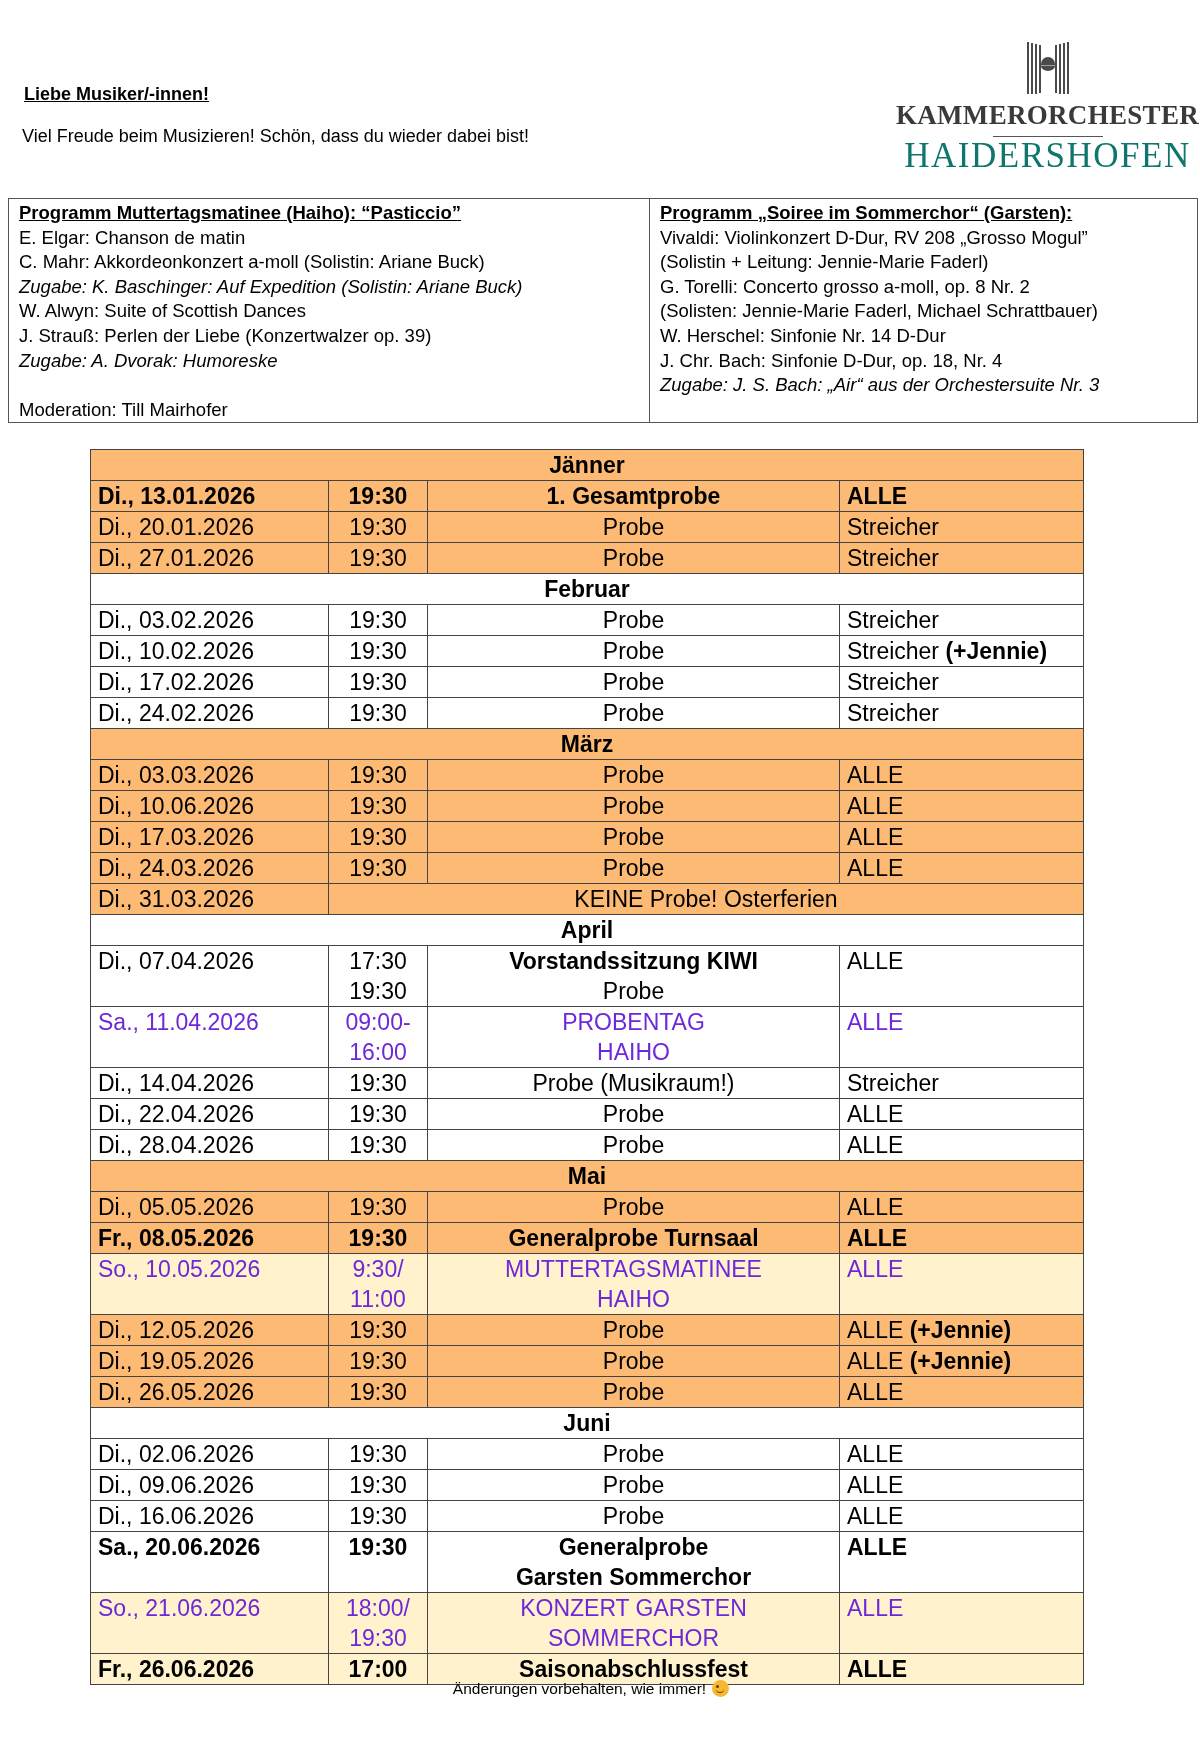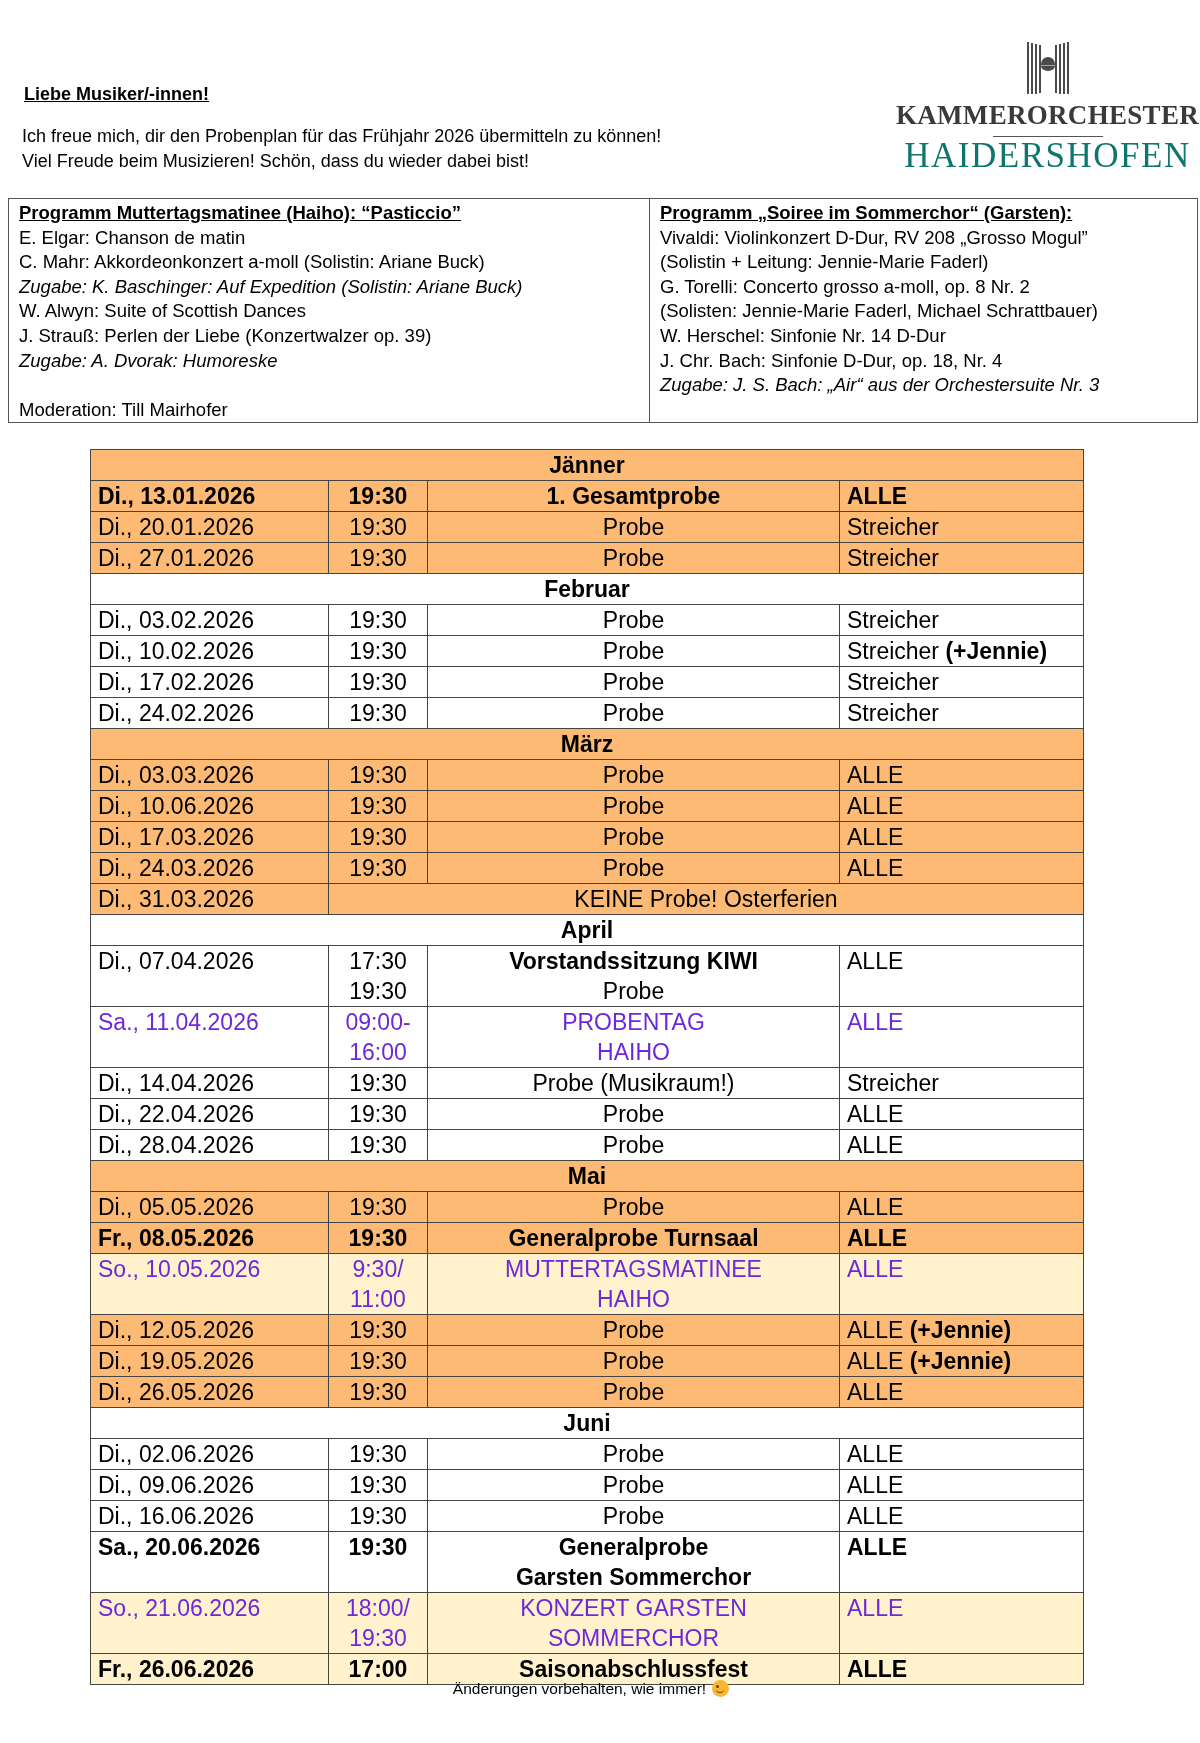--- a/index.html
+++ b/index.html
@@ -42,21 +42,20 @@
   .footer { position: absolute; left: 0; width: 1182px; top: 1680px; text-align: center; font-size: 15.5px; }
   .wink { display: inline-block; width: 17px; height: 17px; border-radius: 50%; background: #f7b733; vertical-align: -3px; margin-left: 6px; position: relative; }
   .wink::before { content: ""; position: absolute; left: 4px; top: 5px; width: 3px; height: 3px; border-radius: 50%; background: #6b3c00; }
   .wink::after { content: ""; position: absolute; left: 4px; top: 9px; width: 8px; height: 3px; border-bottom: 1.5px solid #6b3c00; border-radius: 0 0 6px 6px; }
 </style>
 </head>
 <body>
 
 <div class="greeting">Liebe Musiker/-innen!</div>
 <div class="intro">
-  <div>Ich freue mich, dir den Probenplan für das Frühjahr 2026 übermitteln zu können!</div>
   <div>Viel Freude beim Musizieren! Schön, dass du wieder dabei bist!</div>
 </div>
 
 <div class="logo">
   <div class="logo-mark">
     <svg width="46" height="52" viewBox="0 0 46 52">
       <g fill="#4a4a4a">
         <rect x="2" y="0" width="2" height="52"></rect>
         <rect x="6" y="1" width="2" height="51"></rect>
         <rect x="10" y="2" width="2" height="50"></rect>

